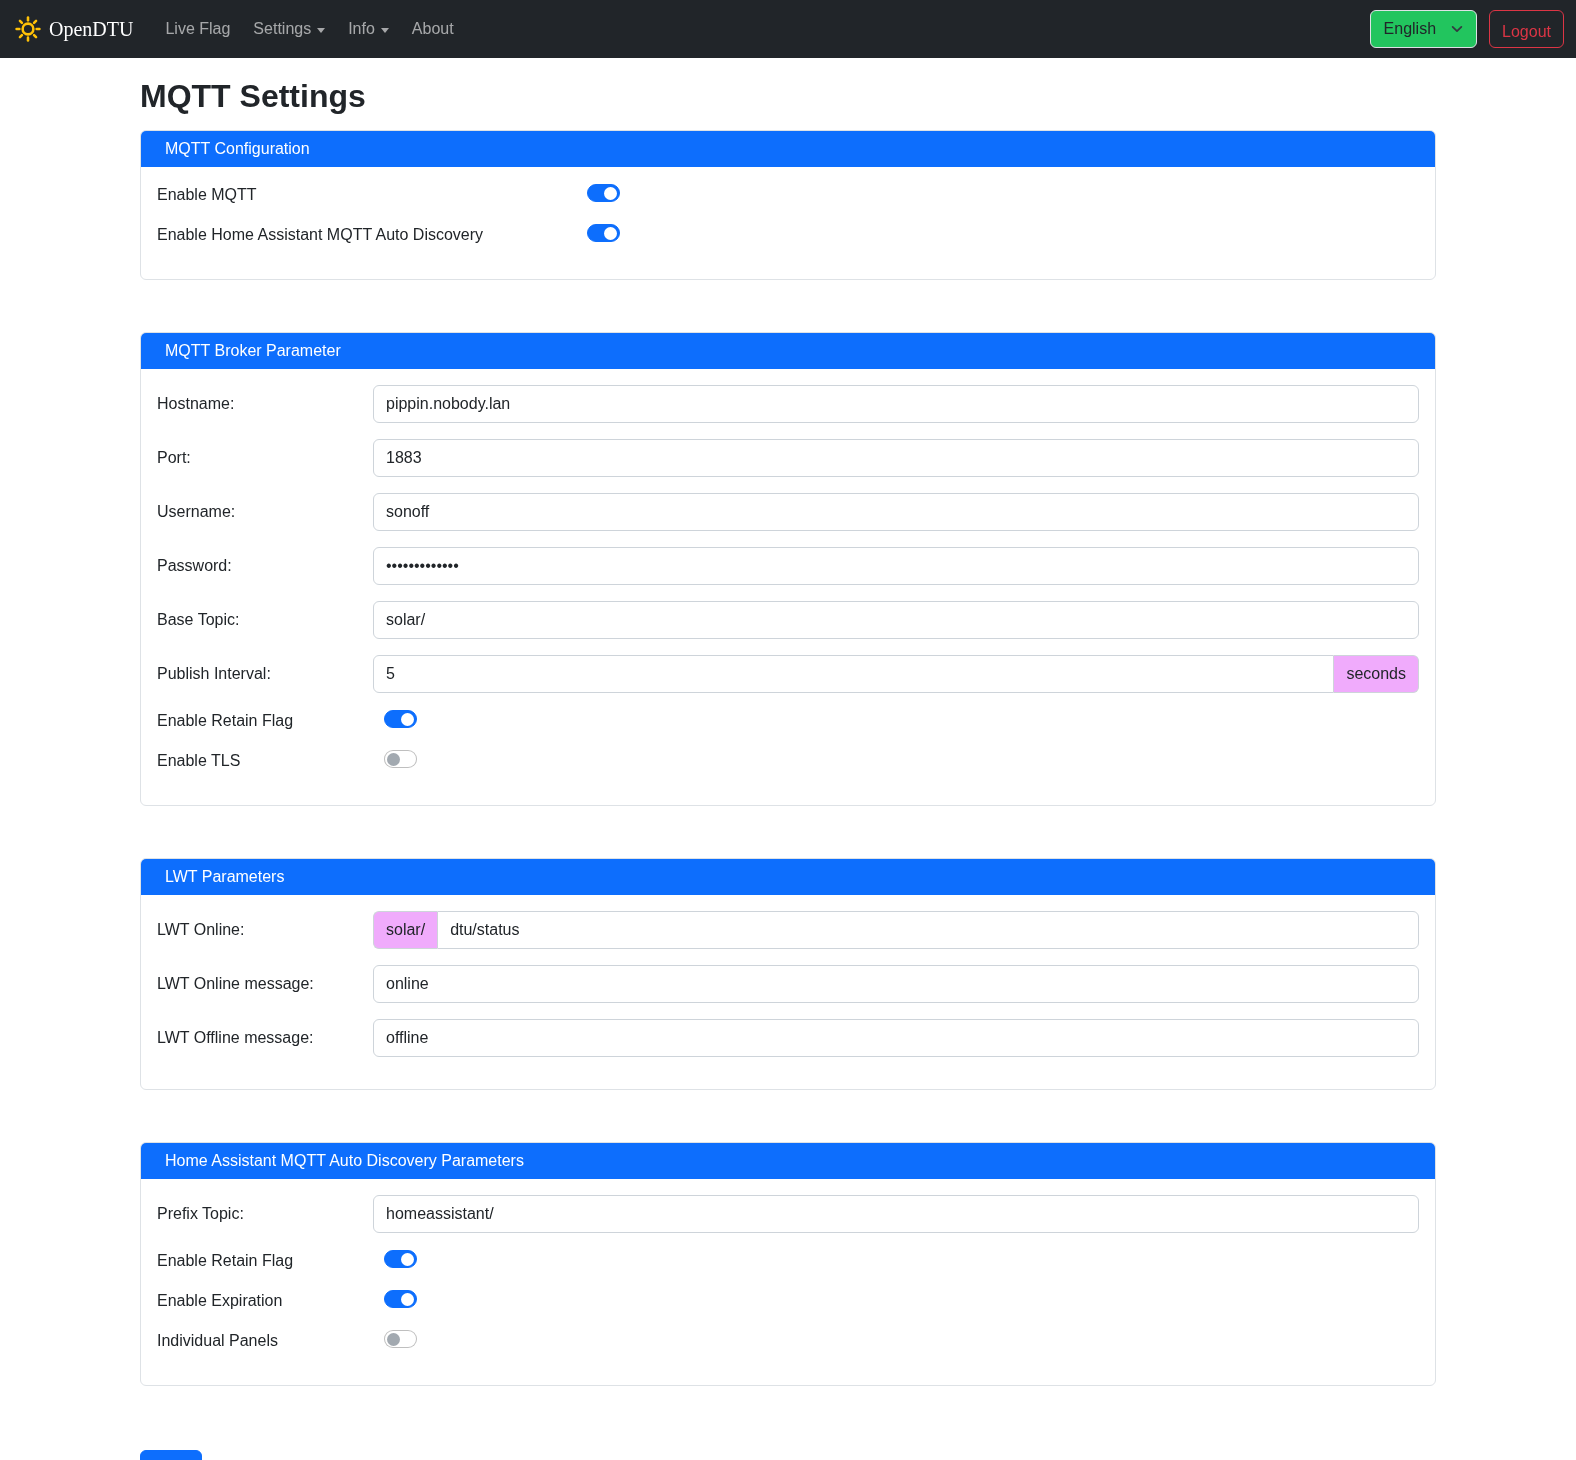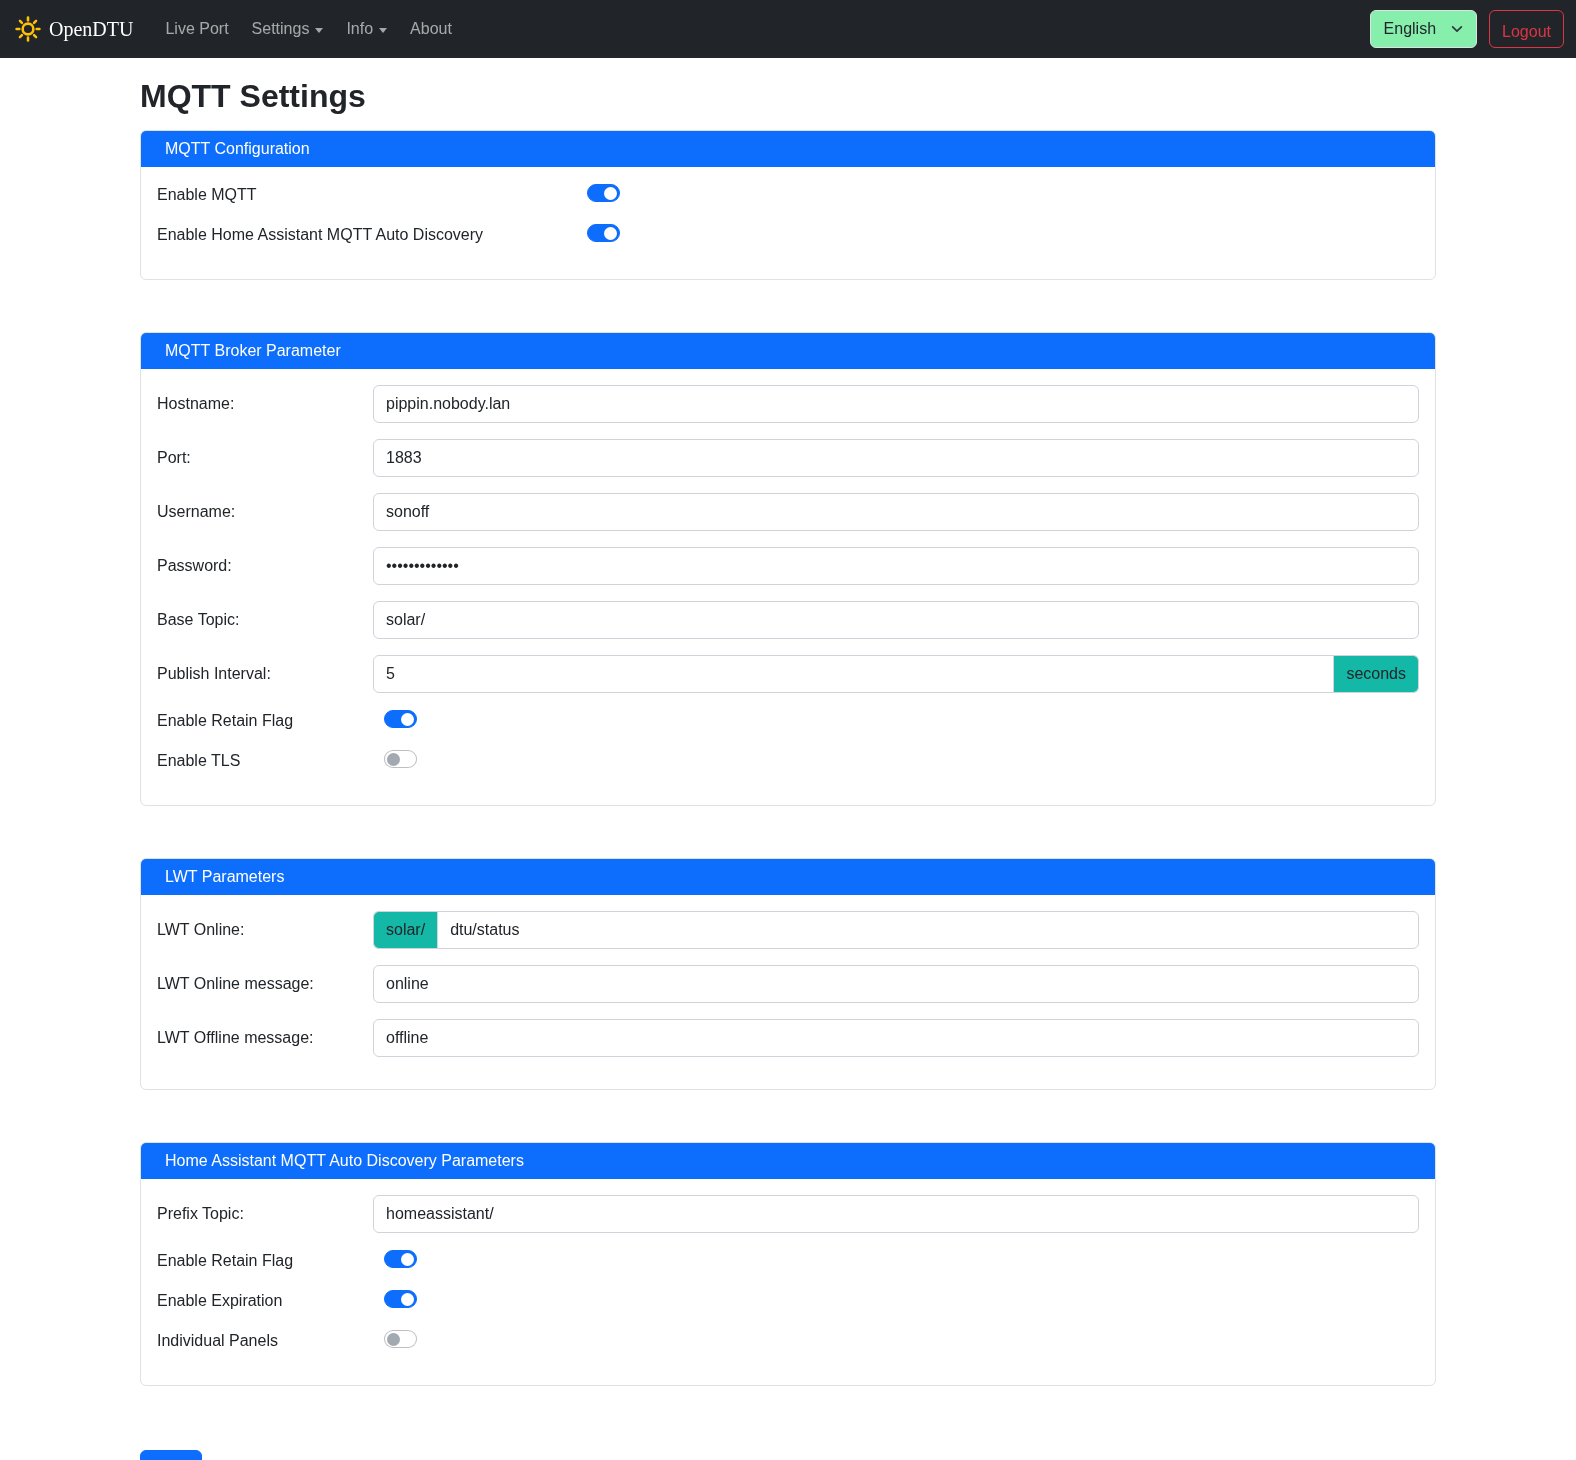--- a/index.html
+++ b/index.html
@@ -45,21 +45,21 @@
   .caret-down {
     width: 0; height: 0;
     border-left: 4.5px solid transparent;
     border-right: 4.5px solid transparent;
     border-top: 5px solid rgba(255,255,255,.6);
     display: inline-block;
     margin-top: 2px;
   }
   .nav-spacer { flex: 1; }
   .lang-select {
-    background: #86efac;
+    background: #22c55e;
     border: 1px solid #dee2e6;
     border-radius: 6px;
     height: 38px;
     display: flex;
     align-items: center;
     gap: 14px;
     padding: 0 12px 0 13px;
     font-size: 16px;
     color: #212529;
     cursor: pointer;
@@ -123,21 +123,21 @@
     font-size: 16px;
     font-family: inherit;
     color: #212529;
     background: #fff;
     outline: none;
   }
 
   .input-group { display: flex; width: 100%; }
   .input-group .text-input { flex: 1; }
   .ig-addon {
-    background: #14b8a6;
+    background: #f0abfc;
     border: 1px solid #ced4da;
     color: #212529;
     font-size: 16px;
     padding: 6px 12px;
     height: 38px;
     display: flex;
     align-items: center;
   }
   .ig-addon.left { border-radius: 6px 0 0 6px; border-right: 0; }
   .ig-addon.right { border-radius: 0 6px 6px 0; border-left: 0; }
@@ -195,21 +195,21 @@
         <line x1="5.1" y1="5.1" x2="6.8" y2="6.8"></line>
         <line x1="17.2" y1="17.2" x2="18.9" y2="18.9"></line>
         <line x1="5.1" y1="18.9" x2="6.8" y2="17.2"></line>
         <line x1="17.2" y1="6.8" x2="18.9" y2="5.1"></line>
       </svg>
     </span>
     <span>OpenDTU</span>
   </a>
   <div class="nav-links">
     <a class="nav-link">
-      <span>Live Port</span>
+      <span>Live Flag</span>
     </a>
     <a class="nav-link">
       <span>Settings</span>
       <span class="caret-down"></span>
     </a>
     <a class="nav-link">
       <span>Info</span>
       <span class="caret-down"></span>
     </a>
     <a class="nav-link">

